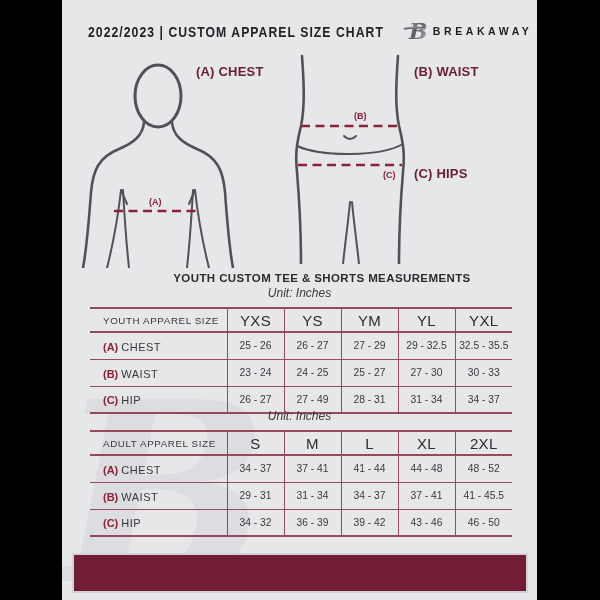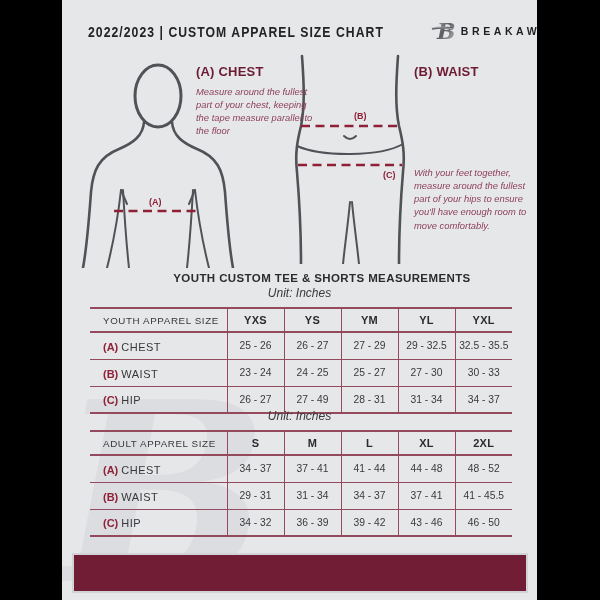--- a/index.html
+++ b/index.html
@@ -7,21 +7,21 @@
   .stage { position:relative; width:600px; height:600px; background:#000; overflow:hidden; }
   .letterbox { position:absolute; top:0; bottom:0; background:#000; }
   .letterbox.left { left:0; width:62px; }
   .letterbox.right { right:0; width:63px; }
   .doc { position:absolute; left:62px; top:0; width:475px; height:600px; background:#e6e7e9; overflow:hidden; }
 
   
   .watermark { position:absolute; left:-4px; top:368px; font-family:"DejaVu Serif", serif; font-style:italic; font-weight:bold; font-size:250px; line-height:1; color:#dcdde0; z-index:0; user-select:none; }
 
   
-  .hdr { position:absolute; left:26px; right:24px; top:18px; display:flex; justify-content:space-between; align-items:center; z-index:2;gap:28px; }
+  .hdr { position:absolute; left:26px; right:24px; top:18px; display:flex; justify-content:space-between; align-items:center; z-index:2; }
   .hdr-title { font-weight:bold; font-size:13px; letter-spacing:1.1px; color:#232326; transform:scale(.94,1.12); transform-origin:left center; white-space:nowrap; }
   .brand { display:flex; align-items:center; gap:6px; }
   .brand-name { font-weight:bold; font-size:10.5px; letter-spacing:3.6px; color:#1f1f22;text-align:right; }
 
   
   .diagrams { position:absolute; left:0; top:52px; width:475px; height:218px; z-index:1; }
   .fig { position:absolute; }
   .fig-torso { left:8px; top:6px; }
   .fig-lower { left:226px; top:0px; }
   .instr { position:absolute; width:120px; }
@@ -42,21 +42,21 @@
   table.size-table { border-collapse:collapse; table-layout:fixed; width:422px; margin:7px 12px 0 28px;
                      border-top:2px solid #95495d; border-bottom:2px solid #95495d; }
   table.size-table col.c0 { width:137px; }
   table.size-table col.c  { width:57px; }
   table.size-table th, table.size-table td { border-left:1.5px solid #95495d; text-align:center; vertical-align:middle; }
   table.size-table th.first, table.size-table td.first { border-left:none; text-align:left; padding-left:13px; }
   table.size-table thead tr { height:24px; border-bottom:2px solid #95495d; }
   table.size-table tbody tr { height:27px; border-bottom:1.5px solid #95495d; }
   table.size-table tbody tr:last-child { border-bottom:none; }
   th.first { font-size:9.8px; font-weight:normal; letter-spacing:.6px; color:#38383b; }
-  th.size { font-size:11px; font-weight:bold; color:#2c2c2f; letter-spacing:.3px; }
+  th.size { font-size:15px; font-weight:normal; color:#2c2c2f; letter-spacing:.3px; }
   td.val { font-size:10.3px; color:#3a3a3d; }
   td.first .pfx { font-weight:bold; color:#8e2138; font-size:11px; margin-right:3px; }
   td.first .lbl { font-size:11px; color:#38383b; letter-spacing:.5px; }
 
   
   .footer-bar { position:absolute; left:10px; top:553px; width:456px; height:40px; background:#711d36; border:2px solid #d2d3d6; z-index:1; }
 </style>
 </head>
 <body>
 
@@ -117,27 +117,26 @@
           <path d="M64 150 C 66 172 69 192 71 212"></path>
         </g>
         <line x1="13" y1="74" x2="111" y2="74" stroke="#8e2138" stroke-width="2.6" stroke-dasharray="9 5.5"></line>
         <text class="meas" x="66" y="67">(B)</text>
         <line x1="10" y1="113" x2="114" y2="113" stroke="#8e2138" stroke-width="2.6" stroke-dasharray="9 5.5"></line>
         <text class="meas" x="95" y="126">(C)</text>
       </svg>
 
       <div class="instr instr-chest">
         <h3>(A) CHEST</h3>
-        <p>Measure around the fullest part of your chest, keeping the tape measure parallel to the floor</p>
       </div>
       <div class="instr instr-waist">
         <h3>(B) WAIST</h3>
       </div>
       <div class="instr instr-hips">
-        <p>With your feet together, measure around the fullest part of your hips to ensure you'll have enough room to move comfortably.</p>
+        <h3>(C) HIPS</h3>
       </div>
     </section>
 
     <section class="tbl-section sec-youth">
       <div class="tbl-title">YOUTH CUSTOM TEE &amp; SHORTS MEASUREMENTS</div>
       <div class="tbl-unit">Unit: Inches</div>
       <table class="size-table">
         <colgroup>
             <col class="c0">
             <col class="c">

